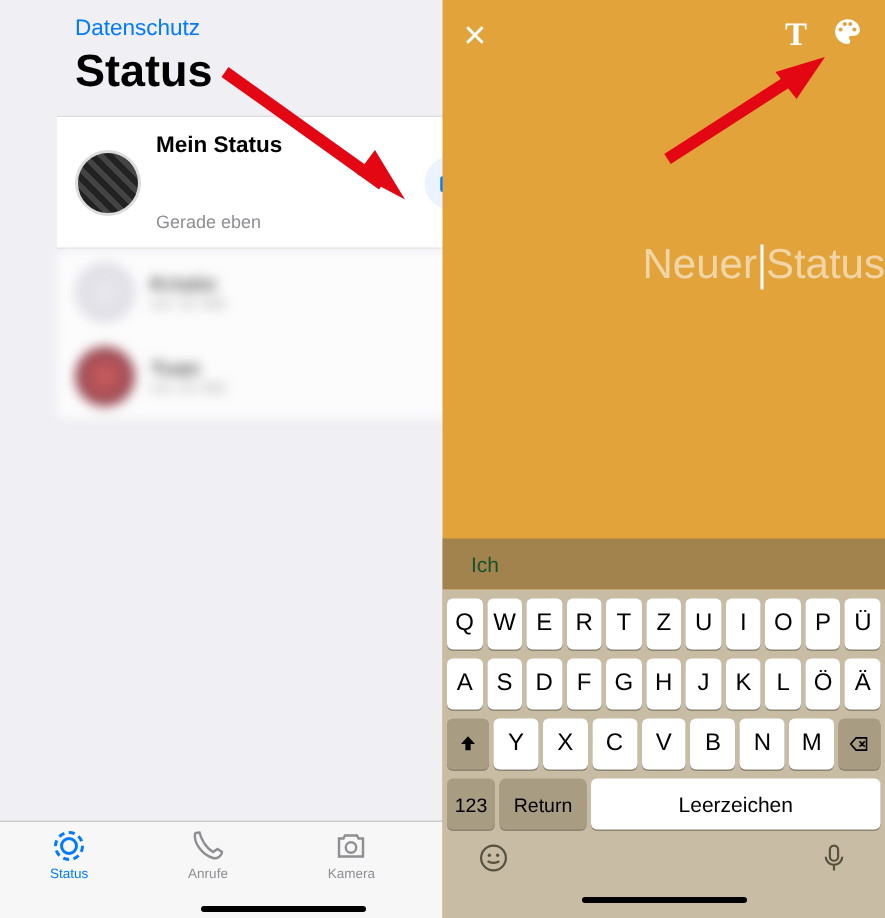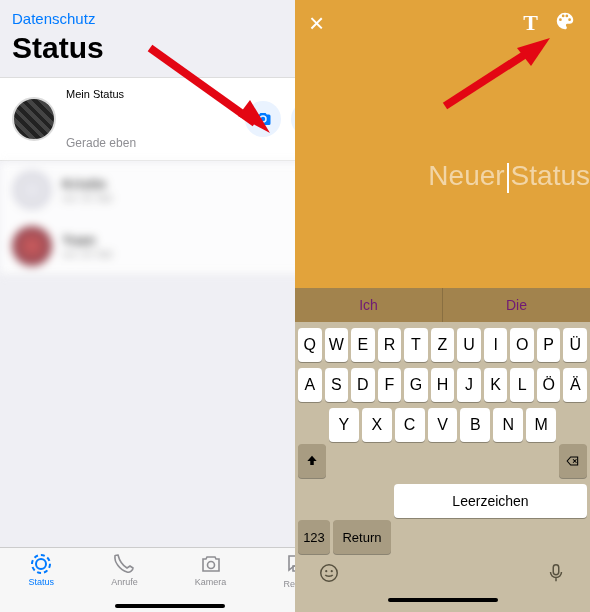--- a/index.html
+++ b/index.html
@@ -1,25 +1,25 @@
 <!DOCTYPE html>
 <html><head>
 <meta charset="utf-8">
 <style>
   html,body{margin:0;padding:0;font-family:-apple-system,Helvetica,Arial,sans-serif;background:#fff;}
   .stage{position:relative;width:590px;height:612px;overflow:hidden;background:#fff;}
   .pane{position:absolute;top:0;height:612px;}
-  .left{left:0;width:339px;background:#efeff4;}
+  .left{left:0;width:339px;background:#efeff4;padding-left:38px;}
   .right{left:295px;width:295px;background:#e2a33b;}
   
   .priv{color:#007aff;font-size:15px;padding:10px 12px 0;}
   .title{font-size:30px;font-weight:700;color:#000;padding:4px 12px 12px;}
   .myrow{background:#fff;border-top:1px solid #ddd;border-bottom:1px solid #ddd;display:flex;align-items:center;padding:10px 12px;gap:10px;}
   .avatar{width:44px;height:44px;border-radius:50%;background:repeating-linear-gradient(45deg,#222 0 4px,#444 4px 8px);border:2px solid #dcdcdc;box-sizing:border-box;flex:none;}
-  .mytxt .t1{font-size:11px;font-weight:400;color:#000;}
+  .mytxt .t1{font-size:15px;font-weight:700;color:#000;}
   .mytxt .t2{font-size:12px;color:#8e8e93;margin-top:36px;}
   .iconbtn{width:36px;height:36px;border-radius:50%;background:#eaf3ff;display:flex;align-items:center;justify-content:center;flex:none;}
   .iconbtn svg{width:18px;height:18px;}
   .spacer{flex:1;}
   .section{font-size:11px;color:#6d6d72;padding:18px 12px 6px;letter-spacing:.3px;}
   .viewed{background:#fff;border-top:1px solid #e5e5e5;border-bottom:1px solid #e5e5e5;filter:blur(4px);opacity:.85;}
   .vrow{display:flex;align-items:center;gap:10px;padding:8px 12px;}
   .vimg{width:40px;height:40px;border-radius:50%;}
   .v1{background:radial-gradient(circle,#e9e9ef 0,#d4d4dc 100%);}
   .v2{background:radial-gradient(circle,#c44 0,#623 100%);}
@@ -38,27 +38,27 @@
   .rtop{position:absolute;top:0;left:0;right:0;height:46px;display:flex;align-items:center;justify-content:space-between;padding:0 14px;}
   .xclose{color:#fff;font-size:26px;font-weight:300;line-height:1;}
   .rtopright{display:flex;gap:16px;align-items:center;}
   .Tbtn{color:#fff;font-size:22px;font-weight:700;font-family:Georgia,serif;}
   .palette svg{width:22px;height:22px;}
   .statustext{position:absolute;top:160px;left:0;right:0;text-align:right;font-size:28px;color:rgba(255,255,255,.55);font-weight:400;}
   .cursor{display:inline-block;width:2px;height:30px;background:#fff;vertical-align:middle;margin:0 2px;}
   
   .kbwrap{position:absolute;left:0;right:0;bottom:0;}
   .sugg{display:flex;background:rgba(120,110,90,.6);height:34px;}
-  .sugg div{flex:1;text-align:center;line-height:34px;color:#701a75;font-size:14px;border-right:1px solid rgba(0,0,0,.15);}
+  .sugg div{flex:1;line-height:34px;color:#14532d;font-size:14px;border-right:1px solid rgba(0,0,0,.15);margin-left:19px;}
   .sugg div:last-child{border-right:none;}
   .kb{background:#c8bda4;padding:6px 3px 4px;}
   .krow{display:flex;justify-content:center;gap:3px;margin-bottom:6px;}
   .key{background:#fff;border-radius:4px;height:34px;min-width:22px;box-shadow:0 1px 0 rgba(0,0,0,.3);display:flex;align-items:center;justify-content:center;font-size:16px;color:#000;}
   .key.w1{flex:1;}
-  .key.fn{background:#a89c82;color:#000;font-size:13px;margin-top:36px;}
+  .key.fn{background:#a89c82;color:#000;font-size:13px;}
   .key.space{flex:1;font-size:14px;}
   .kbbottom{display:flex;gap:3px;margin-bottom:6px;}
   .kbicons{display:flex;justify-content:space-between;padding:2px 20px 6px;}
   .kbicons svg{width:22px;height:22px;}
   .homebar2{margin:4px auto 6px;width:110px;height:4px;border-radius:3px;background:#000;}
 </style>
 </head>
 <body>
 <div class="stage">
 
@@ -160,21 +160,20 @@
   </div>
 
   <svg class="arrow" style="left:140px;top:36px;width:130px;height:80px" viewBox="0 0 130 80">
     <line x1="10" y1="70" x2="100" y2="12" stroke="#e30613" stroke-width="8"></line>
     <polygon points="115,2 82,12 96,30" fill="#e30613"></polygon>
   </svg>
 
   <div class="kbwrap">
     <div class="sugg">
       <div>Ich</div>
-      <div>Die</div>
     </div>
     <div class="kb">
       <div class="krow" id="krow0">
             <div class="key w1">Q</div>
             <div class="key w1">W</div>
             <div class="key w1">E</div>
             <div class="key w1">R</div>
             <div class="key w1">T</div>
             <div class="key w1">Z</div>
             <div class="key w1">U</div>

